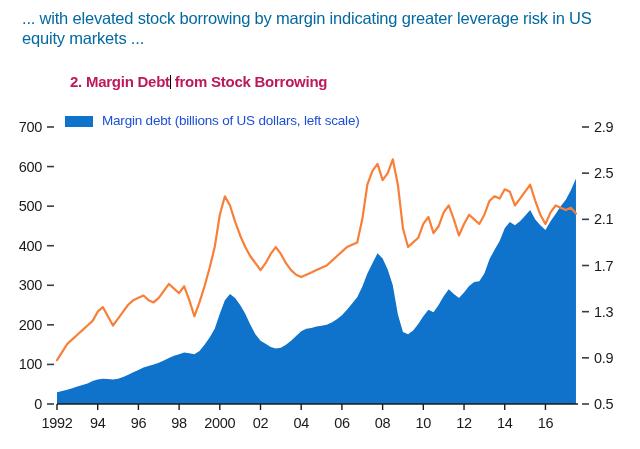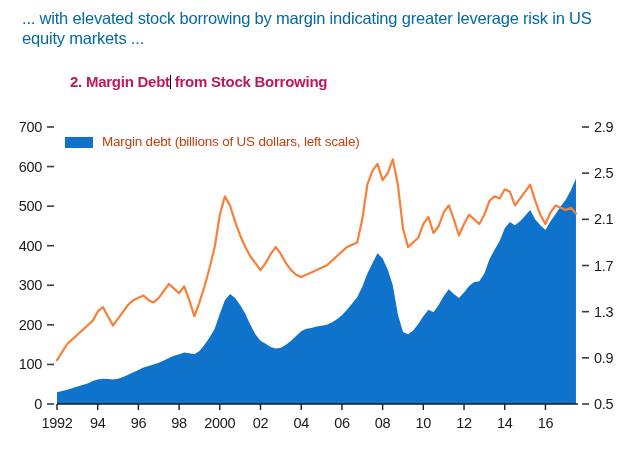--- a/index.html
+++ b/index.html
@@ -37,23 +37,23 @@
     display:inline-block;
     width:1px;height:14px;
     background:#000;
     vertical-align:-2px;
     margin:0 0px;
   }
 
   
   .legend{
     position:absolute;
-    left:65px; top:133px;
+    left:65px; top:112px;
     font-size:13.5px;
-    color:#c2410c;
+    color:#1d4ed8;
     letter-spacing:-0.2px;
   }
   .legend-row{display:flex;align-items:flex-start;margin-bottom:3px;}
   .legend-swatch-area{
     width:28px;height:11px;
     background:#0f72cb;
     margin-top:4px;margin-right:9px;flex:none;
   }
   .legend-swatch-line{
     width:28px;height:4px;

